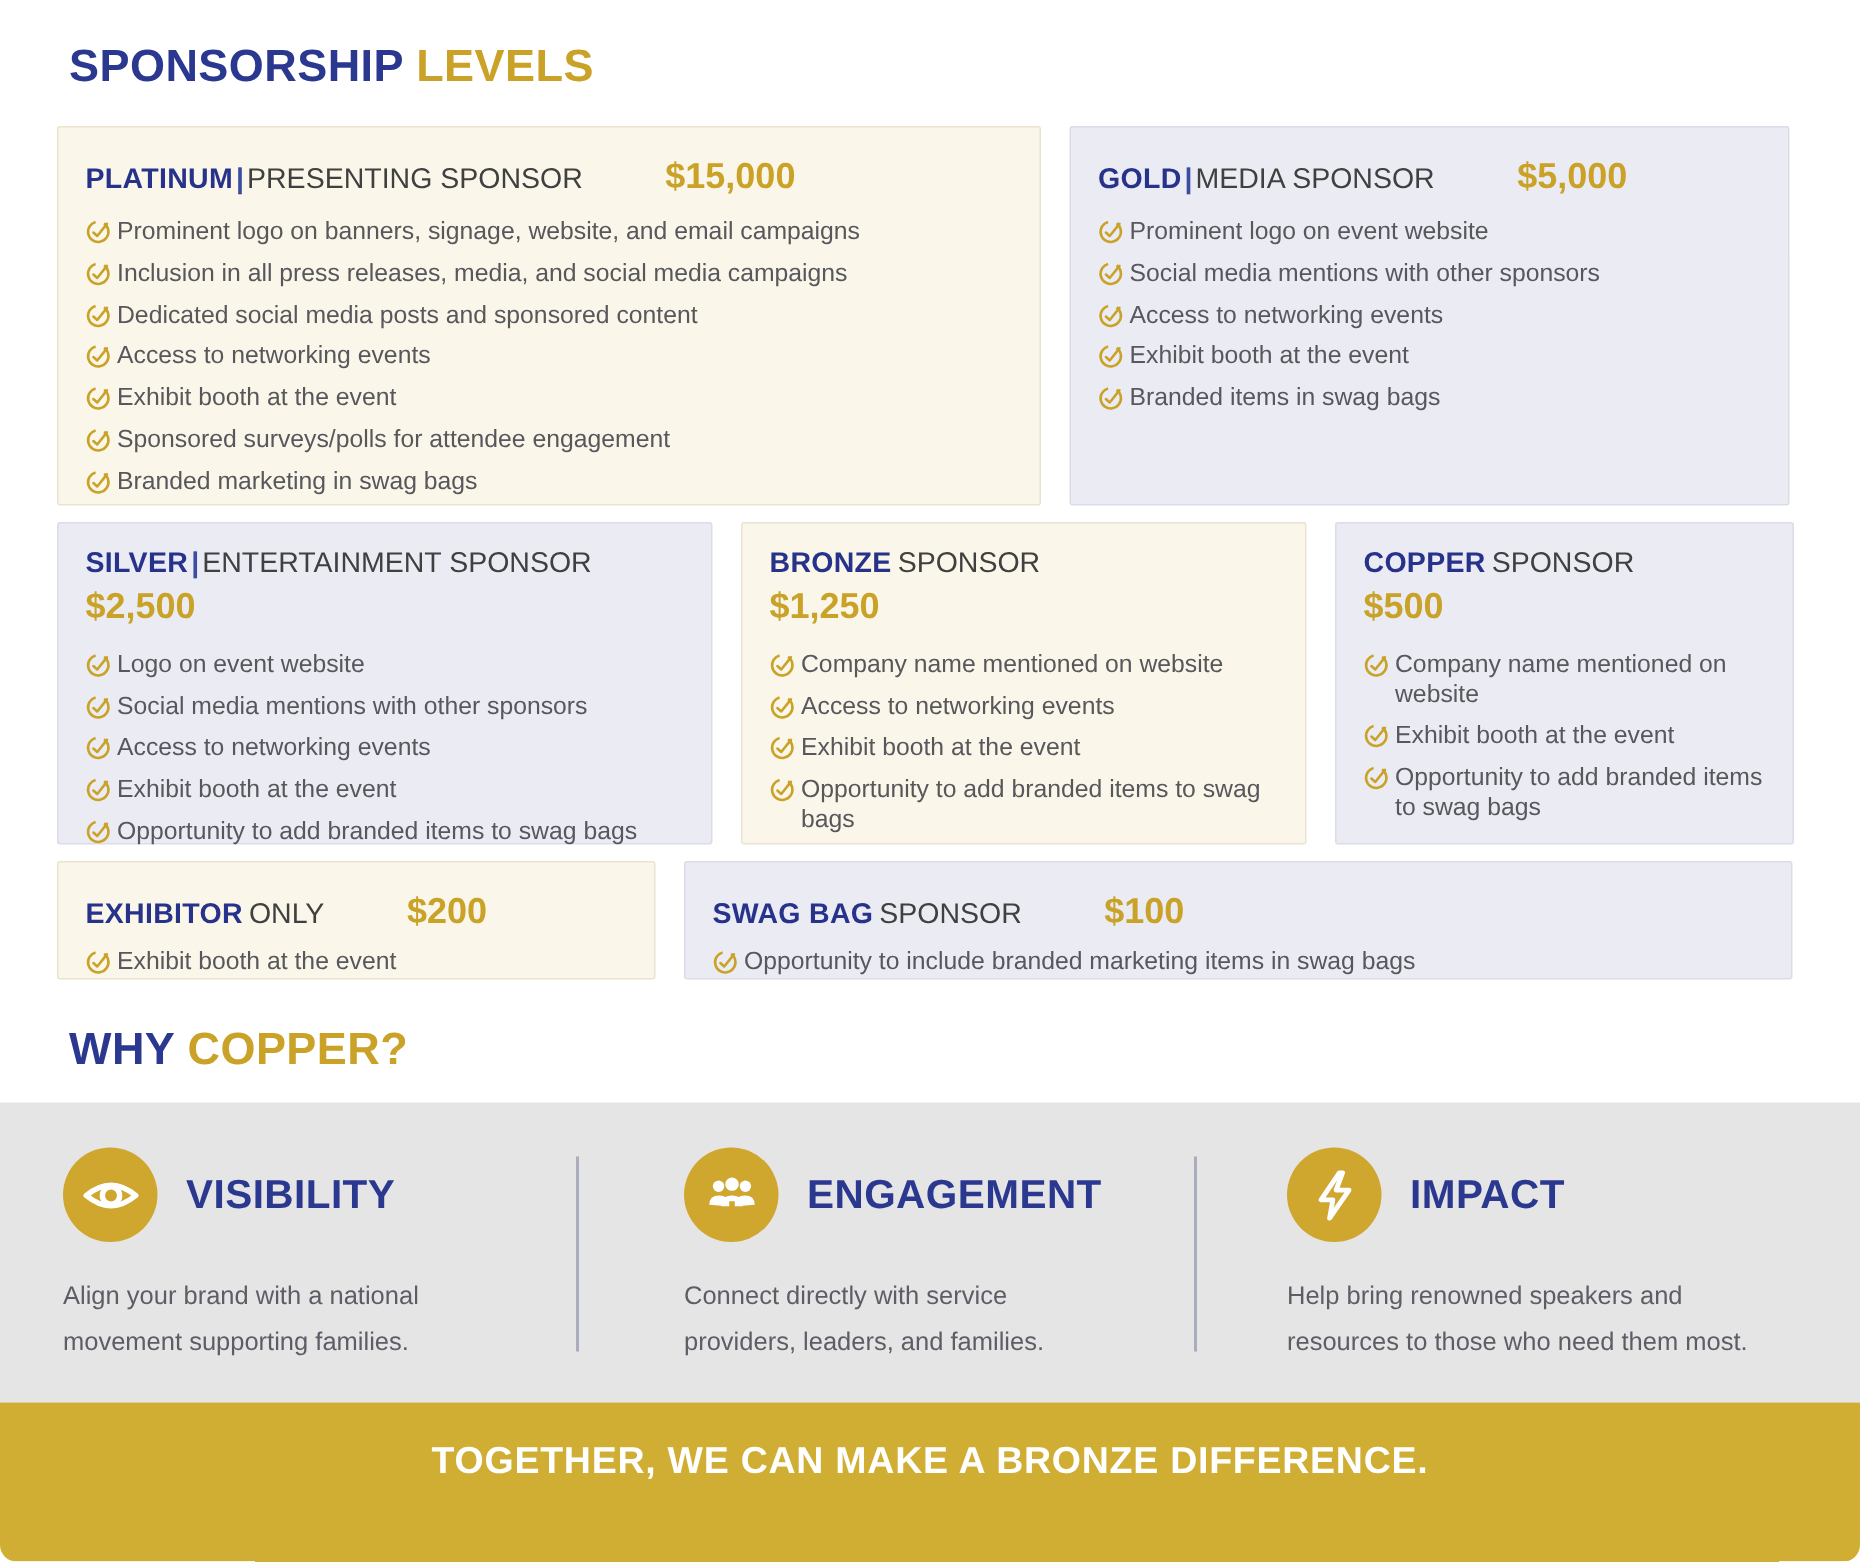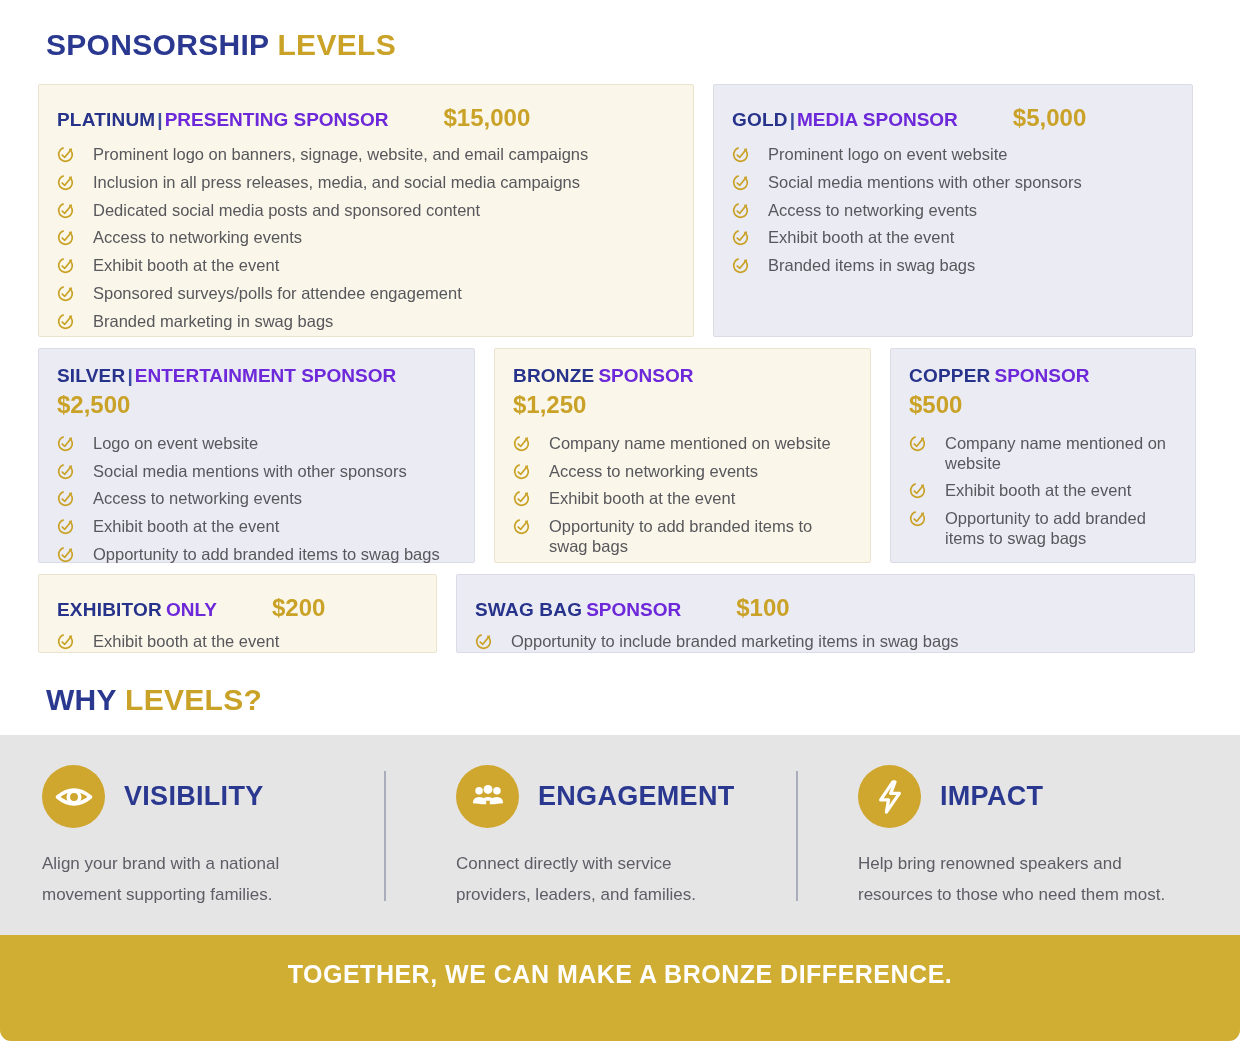--- a/index.html
+++ b/index.html
@@ -30,29 +30,29 @@
   .w-silver{width:437px;}
   .w-bronze{width:377px;}
   .w-copper{width:306px;}
   .w-exhibitor{width:399px;}
   .w-swag{width:739px;}
 
   .tier-head.inline{display:flex;align-items:baseline;margin-top:4px;}
   .tier-title{font-size:19px;line-height:1.25;}
   .t-name{font-weight:800;color:#27338b;letter-spacing:.2px;}
   .t-sep{color:#3b4da0;font-weight:600;margin:0 2px;}
-  .t-sub{color:#6d28d9;font-weight:700;margin-top:16px;}
+  .t-sub{color:#404040;font-weight:400;margin-top:16px;}
   .t-price{font-size:24px;font-weight:800;color:#c9a227;}
   .tier-head.inline .t-price{margin-left:55px;}
   .tier-head.stacked .t-price{display:block;margin-top:3px;}
 
   .benefits{list-style:none;margin:13px 0 0 0;padding:0;}
   .r2 .benefits{margin-top:15px;}
   .r3 .benefits{margin-top:10px;}
-  .benefit{display:flex;align-items:flex-start;gap:19px;margin-bottom:8px;
+  .benefit{display:flex;align-items:flex-start;gap:4px;margin-bottom:8px;
            font-size:16.5px;color:#57575c;line-height:1.2;}
   .check{flex:0 0 auto;display:inline-flex;margin-top:1px;}
 
   
   .why-panel{margin-top:18px;background:#e5e5e5;flex:1;}
   .why-cols{display:flex;padding:30px 40px 0 42px;}
   .why-col{box-sizing:border-box;}
   .col1{width:342px;}
   .col2{width:410px;padding-left:70px;}
   .col3{flex:1;padding-left:60px;}
@@ -414,21 +414,21 @@
     <span class="benefit-text">Opportunity to include branded marketing items in swag bags</span>
   </li>
 </ul>
       </section>
     </div>
 
   </div>
 
   <h2 class="why-heading">
     <span class="navy">WHY</span>
-    <span class="goldtxt">LEVELS?</span>
+    <span class="goldtxt">COPPER?</span>
   </h2>
 
   <div class="why-panel">
     <div class="why-cols">
 
       <div class="why-col col1">
         <div class="why-head">
           <span class="icon-circle">
             <svg viewBox="0 0 64 64" width="46" height="46" aria-hidden="true">
               <path d="M9 32 Q32 13 55 32 Q32 51 9 32 Z" fill="none" stroke="#ffffff" stroke-width="5" stroke-linejoin="round"></path>

